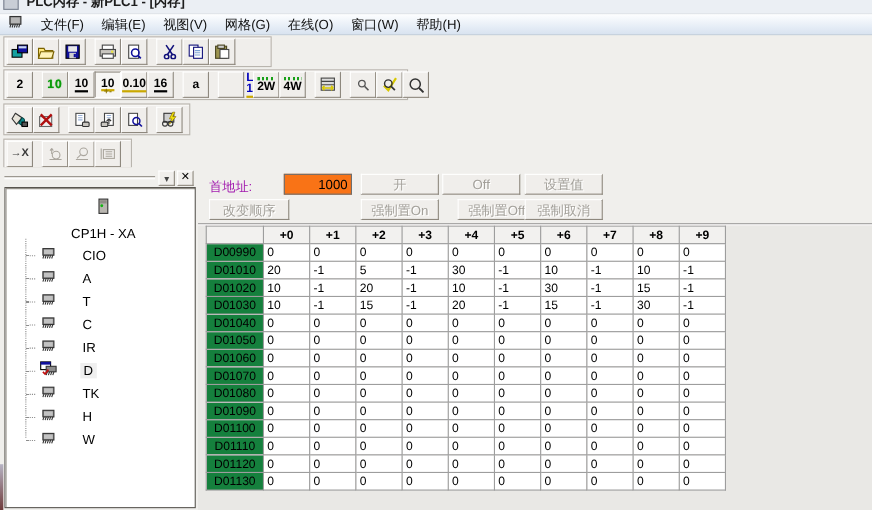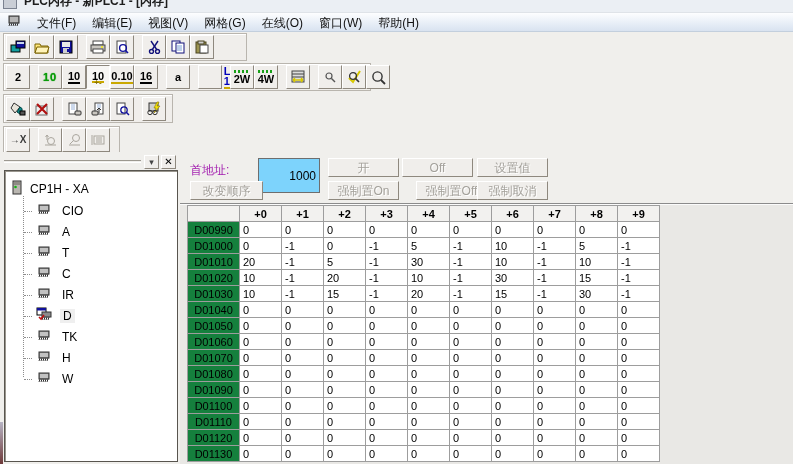--- a/index.html
+++ b/index.html
@@ -44,32 +44,32 @@
   .tree-panel { position:absolute; left:3px; top:0; width:176px; bottom:0; }
   .tree-minibar { position:absolute; top:2px; left:0; right:0; height:16px; }
   .tree-minibar .grip { position:absolute; left:1px; right:38px; top:6px; height:3px;
     border-top:1px solid #9c9890; border-bottom:1px solid #ffffff; }
   .mini-btn { position:absolute; top:1px; width:15px; height:14px; background:#f0eeeb;
     border:1px solid; border-color:#fff #8e887e #8e887e #fff; font-size:9px; line-height:12px; text-align:center; color:#444; }
   .mini-btn.dd { right:20px; }
   .mini-btn.close { right:3px; font-weight:bold; color:#000; font-size:10px; }
   .tree-box { position:absolute; top:18px; left:1px; right:1px; bottom:2px; background:#fff;
     border:1px solid #58554f; box-shadow:inset 1px 1px 0 #9a968e; overflow:hidden; }
-  .tree-root { display:flex; align-items:center; gap:7px; margin:9px 0 0 6px; font-size:12px; color:#000; }
+  .tree-root { display:flex; align-items:center; gap:7px; margin:9px 0 0 6px; font-size:12px; color:#000;flex-direction:column; }
   .tree-children { position:relative; margin:2px 0 0 14px; }
   .tree-children::before { content:""; position:absolute; left:4px; top:-4px; bottom:12px; border-left:1px dotted #8d8d8d; }
-  .tree-item { position:relative; height:21px; display:flex; align-items:center; gap:7px; padding-left:17px; font-size:12px; color:#000; }
+  .tree-item { position:relative; height:21px; display:flex; align-items:center; gap:20px; padding-left:17px; font-size:12px; color:#000; }
   .tree-item::before { content:""; position:absolute; left:5px; top:11px; width:8px; border-top:1px dotted #8d8d8d; }
   .tree-item .lbl { padding:0 3px; }
   .tree-item.selected .lbl { background:#efefef; }
   
   .form-area { position:absolute; left:180px; top:0; right:0; height:51px; background:#f0efec; }
   .form-label { position:absolute; left:10px; top:10px; font-size:12px; color:#a21caf; }
-  .addr-input { position:absolute; left:78px; top:6px; width:62px; height:35px; border:1px solid #6e6e6e;
-    background:#7dd3fc; font-size:12px; font-family:inherit; text-align:right; padding:0 3px; color:#000; }
+  .addr-input { position:absolute; left:78px; top:6px; width:62px; height:19px; border:1px solid #6e6e6e;
+    background:#f97316; font-size:12px; font-family:inherit; text-align:right; padding:0 3px; color:#000; }
   .form-btn { position:absolute; height:19px; width:71px; background:#f0eeeb; border:1px solid;
     border-color:#ffffff #8e887e #8e887e #ffffff; color:#a3a09a; text-shadow:1px 1px 0 #fff;
     font-size:12px; font-family:inherit; text-align:center; line-height:16px; padding:0; }
   .grid-divider { position:absolute; left:180px; right:0; top:51px; height:2px; border-top:1px solid #8b8b8b; border-bottom:1px solid #fbfbfb; }
   
   .grid-area { position:absolute; left:180px; top:53px; right:0; bottom:0; background:#e9e8e5; overflow:hidden; }
   table.mem { border-collapse:collapse; margin:0 0 0 7px; font-size:11px; table-layout:fixed; }
   .mem th, .mem td { border:1px solid #9d9d9d; height:16px; padding:0; overflow:hidden; }
   .mem thead th { width:42px; background:#f2f1ef; font-weight:bold; text-align:center; color:#000; }
   .mem th.corner { width:52px; }
@@ -551,33 +551,20 @@
             <td>0</td>
             <td>0</td>
             <td>0</td>
             <td>0</td>
             <td>0</td>
             <td>0</td>
             <td>0</td>
             <td>0</td>
           </tr>
           <tr>
-            <th>D01000</th>
-            <td>0</td>
-            <td>-1</td>
-            <td>0</td>
-            <td>-1</td>
-            <td>5</td>
-            <td>-1</td>
-            <td>10</td>
-            <td>-1</td>
-            <td>5</td>
-            <td>-1</td>
-          </tr>
-          <tr>
             <th>D01010</th>
             <td>20</td>
             <td>-1</td>
             <td>5</td>
             <td>-1</td>
             <td>30</td>
             <td>-1</td>
             <td>10</td>
             <td>-1</td>
             <td>10</td>

